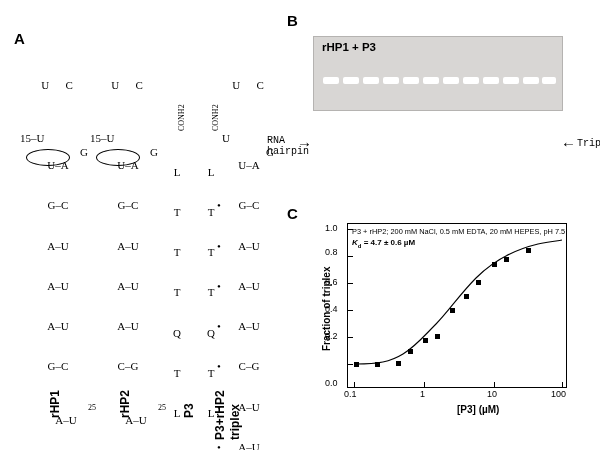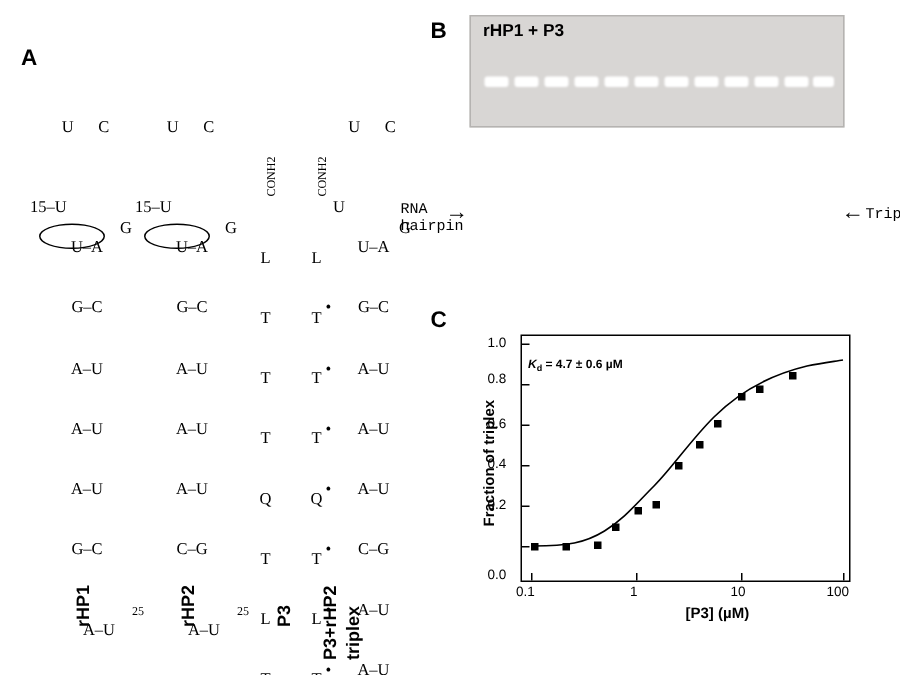--- a/index.html
+++ b/index.html
@@ -242,21 +242,21 @@
     
     
   </div>
   <div class="lbl" style="left:213px;top:440px;">P3+rHP2</div>
   <div class="lbl" style="left:228px;top:440px;">triplex</div>
 </div>
 
 <div id="panelB">
   <div class="panel-letter" style="left:-8px;top:4px;">B</div>
 
-  <div class="gel" style="left:18px;top:2px;width:248px;height:73px;">
+  <div class="gel" style="left:18px;top:28px;width:248px;height:73px;">
     <div class="gel-title" style="left:8px;top:4px;position:absolute;">rHP1 + P3</div>
     <div class="band" style="left:9px;top:40px;width:16px;height:7px;"></div>
     <div class="band" style="left:29px;top:40px;width:16px;height:7px;"></div>
     <div class="band" style="left:49px;top:40px;width:16px;height:7px;"></div>
     <div class="band" style="left:69px;top:40px;width:16px;height:7px;"></div>
     <div class="band" style="left:89px;top:40px;width:16px;height:7px;"></div>
     <div class="band" style="left:109px;top:40px;width:16px;height:7px;"></div>
     <div class="band" style="left:129px;top:40px;width:16px;height:7px;"></div>
     <div class="band" style="left:149px;top:40px;width:16px;height:7px;"></div>
     <div class="band" style="left:169px;top:40px;width:16px;height:7px;"></div>
@@ -272,20 +272,21 @@
 
   <div class="arrow-right" style="left:266px;top:126px;">←</div>
   <div class="sidelabel" style="left:282px;top:130px;">Triplex</div>
 </div>
 
 <div id="panelC">
   <div class="panel-letter" style="left:-8px;top:0px;">C</div>
 
   <div class="plotbox">
 
+    <div class="cond" style="left:4px;top:3px;">P3 + rHP2; 200 mM NaCl, 0.5 mM EDTA, 20 mM HEPES, pH 7.5</div>
     <div style="position:absolute;left:4px;top:14px;font-size:8px;font-weight:bold;font-family:'Liberation Sans',sans-serif;">
       <i>K</i><sub style="font-size:6px;">d</sub><span> = 4.7 ± 0.6 µM</span>
     </div>
 
     <div class="tick" style="left:0;top:140px;width:5px;height:1px;"></div>
     <div class="tick" style="left:0;top:113px;width:5px;height:1px;"></div>
     <div class="tick" style="left:0;top:86px;width:5px;height:1px;"></div>
     <div class="tick" style="left:0;top:59px;width:5px;height:1px;"></div>
     <div class="tick" style="left:0;top:32px;width:5px;height:1px;"></div>
     <div class="tick" style="left:0;top:5px;width:5px;height:1px;"></div>

